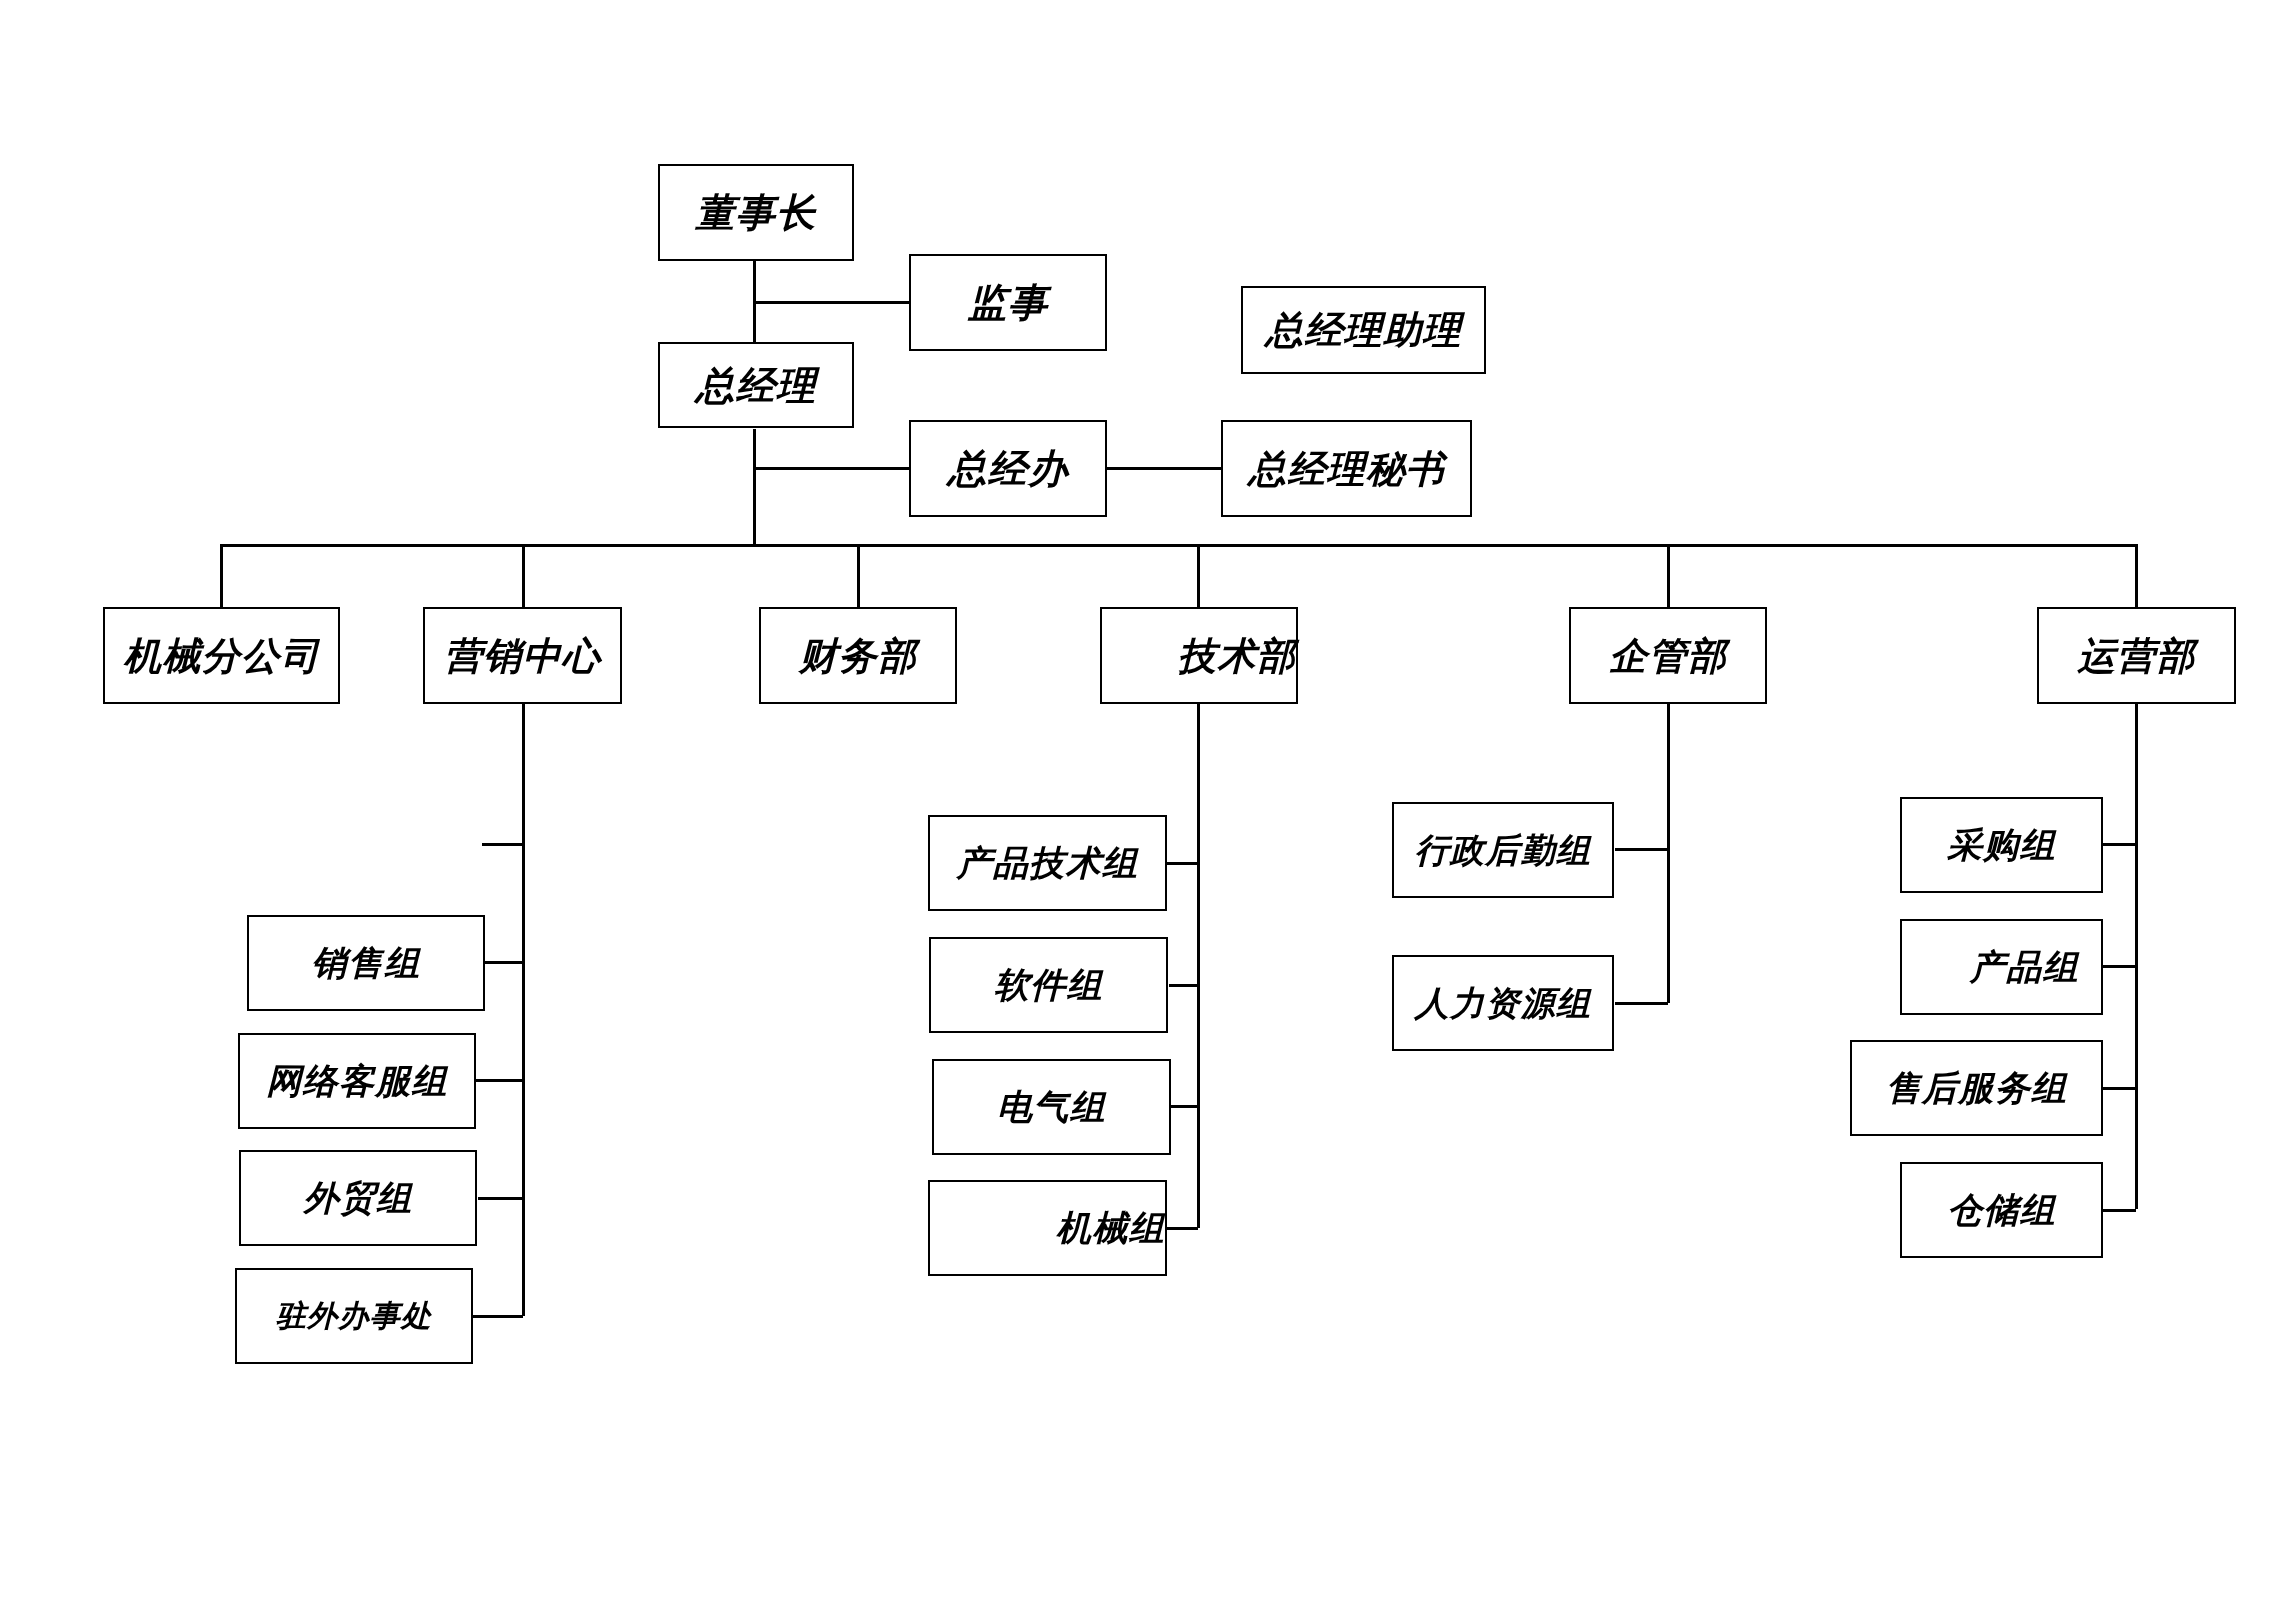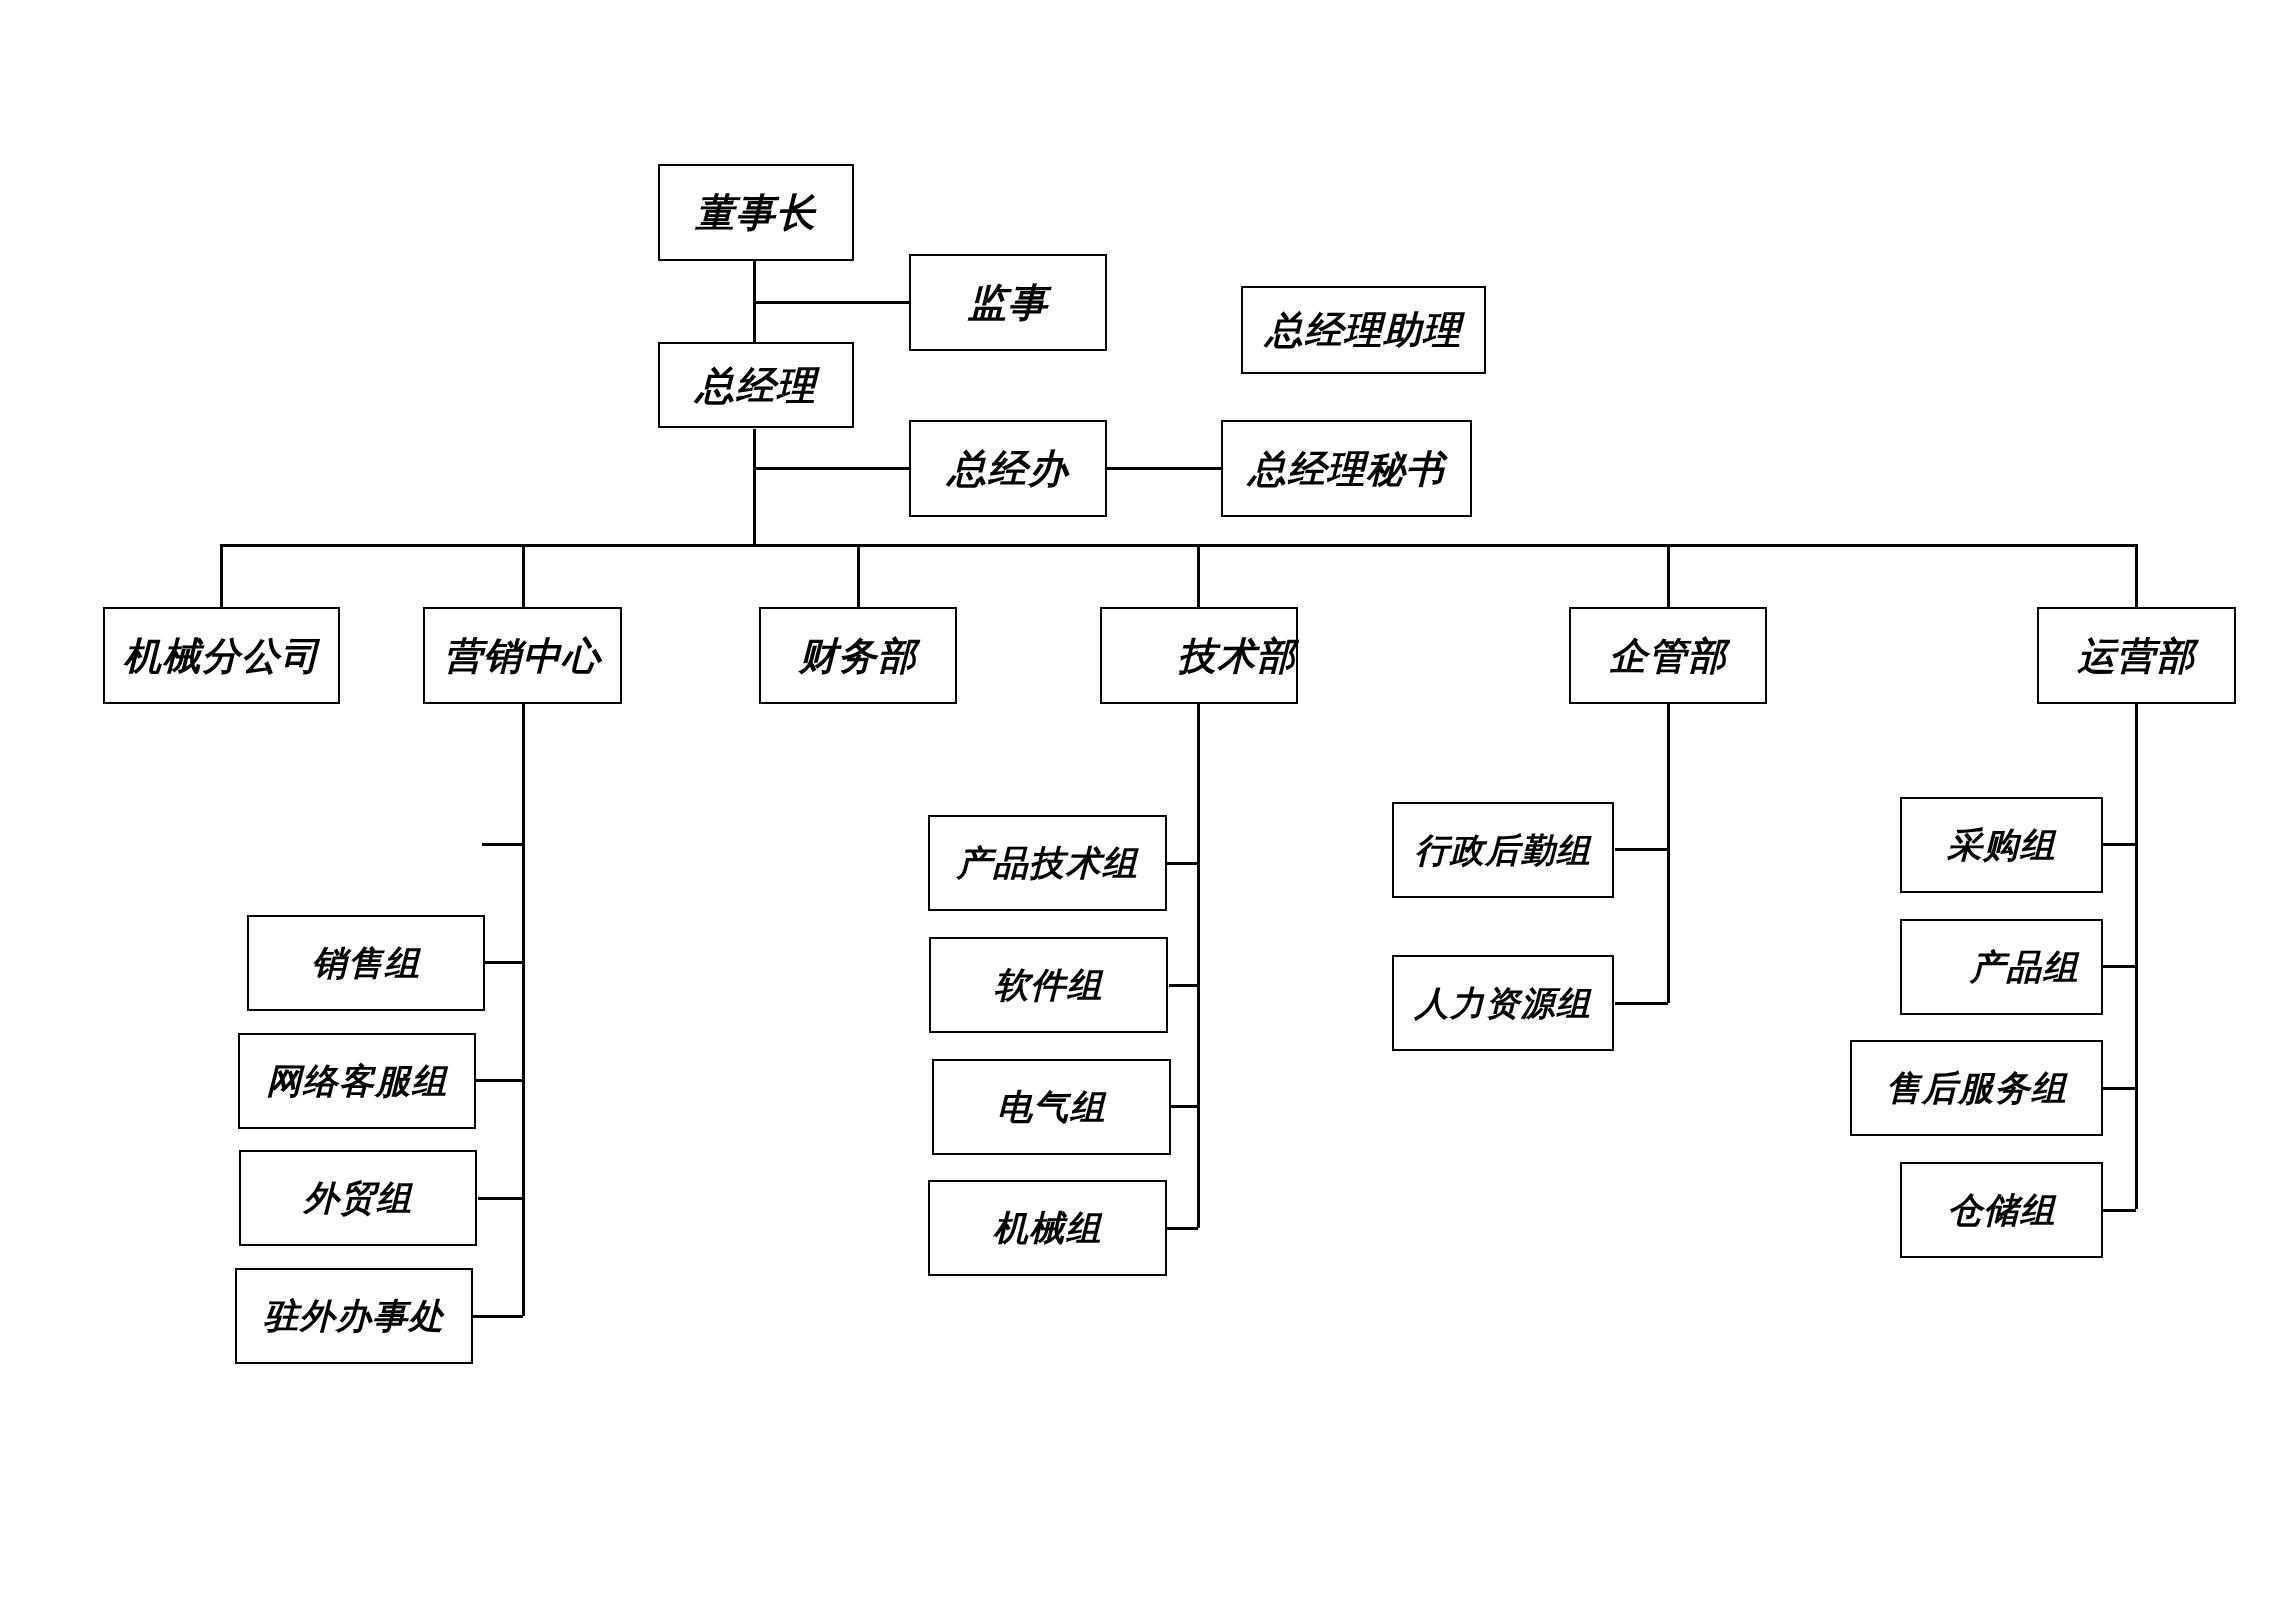--- a/index.html
+++ b/index.html
@@ -136,37 +136,37 @@
   </div>
 
   <div class="node" style="left:238px;top:1033px;width:238px;height:96px;font-size:35px;">
     <span class="lbl">网络客服组</span>
   </div>
 
   <div class="node" style="left:239px;top:1150px;width:238px;height:96px;font-size:35px;">
     <span class="lbl">外贸组</span>
   </div>
 
-  <div class="node" style="left:235px;top:1268px;width:238px;height:96px;font-size:35px;align-items:center;">
+  <div class="node" style="left:235px;top:1268px;width:238px;height:96px;font-size:30px;align-items:center;">
     <span class="lbl">驻外办事处</span>
   </div>
 
   <div class="node" style="left:928px;top:815px;width:239px;height:96px;font-size:35px;">
     <span class="lbl">产品技术组</span>
   </div>
 
   <div class="node" style="left:929px;top:937px;width:239px;height:96px;font-size:35px;">
     <span class="lbl">软件组</span>
   </div>
 
   <div class="node" style="left:932px;top:1059px;width:239px;height:96px;font-size:35px;">
     <span class="lbl">电气组</span>
   </div>
 
-  <div class="node" style="left:928px;top:1180px;width:239px;height:96px;font-size:35px;">
+  <div class="node" style="left:928px;top:1180px;width:239px;height:96px;font-size:35px;justify-content:flex-end;">
     <span class="lbl">机械组</span>
   </div>
 
   <div class="node" style="left:1392px;top:802px;width:222px;height:96px;font-size:34px;">
     <span class="lbl">行政后勤组</span>
   </div>
 
   <div class="node" style="left:1392px;top:955px;width:222px;height:96px;font-size:34px;">
     <span class="lbl">人力资源组</span>
   </div>

